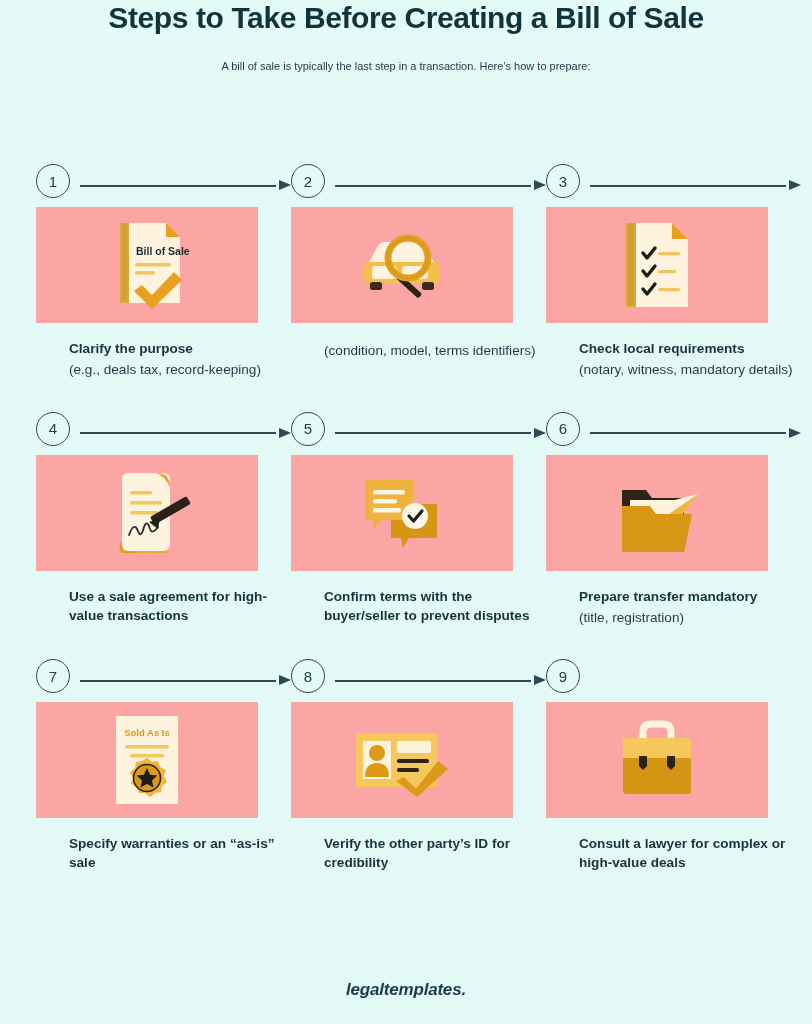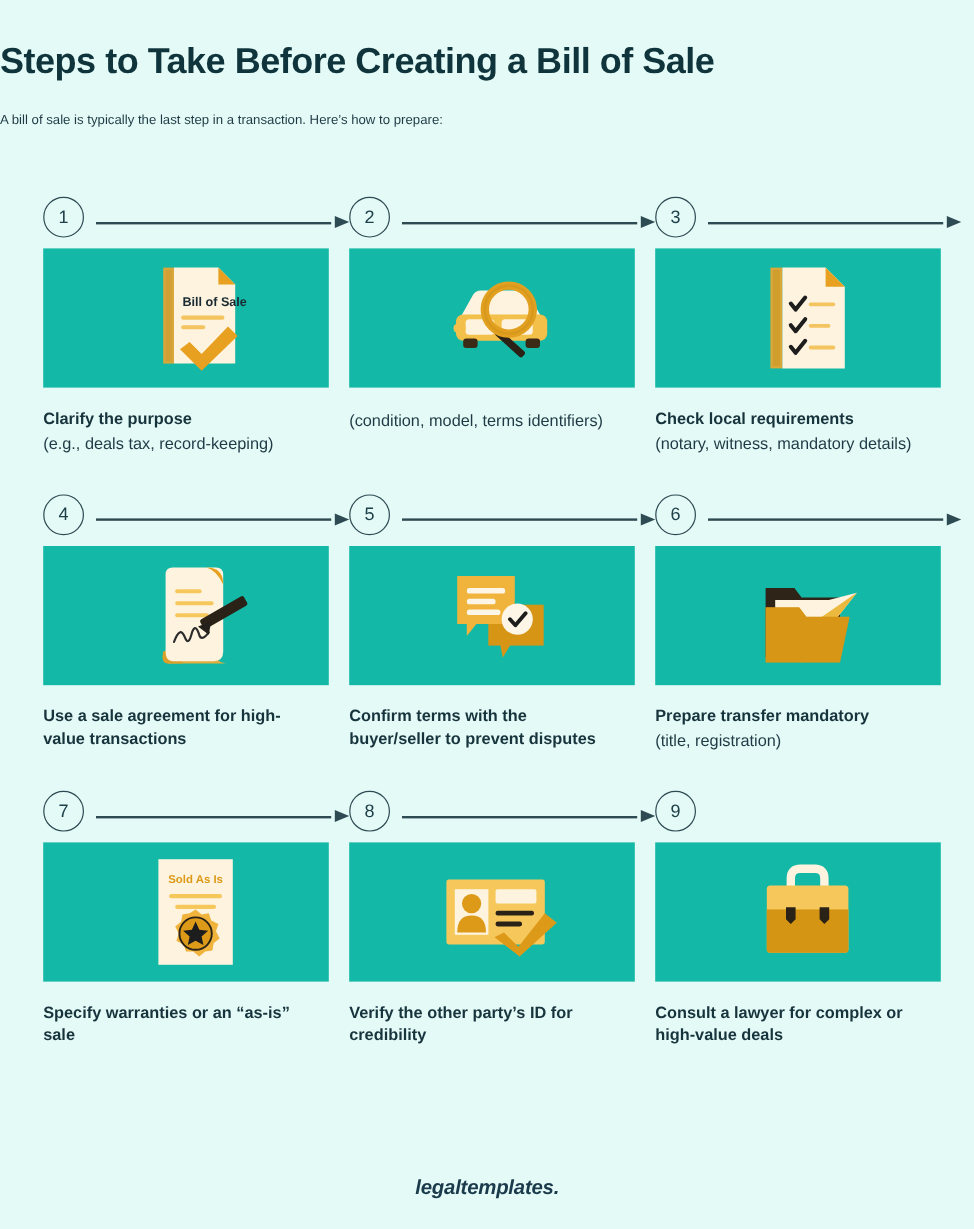--- a/index.html
+++ b/index.html
@@ -16,21 +16,21 @@
   }
   .page {
     position: relative;
     width: 812px;
     height: 1024px;
     box-sizing: border-box;
   }
 
   
   .header {
-    padding-top: 34px;
+    text-align: center;
   }
   .title {
     font-size: 30px;
     font-weight: bold;
     letter-spacing: -0.4px;
     color: #10343b;
     margin: 0;
     line-height: 1.2;
   }
   .subtitle {
@@ -101,33 +101,33 @@
     height: 0;
     border-top: 5.5px solid transparent;
     border-bottom: 5.5px solid transparent;
     border-left: 12px solid #2e4a52;
   }
 
   
   .panel {
     width: 222px;
     height: 116px;
-    background: #14b8a6;
+    background: #fca5a5;
     display: flex;
     align-items: center;
     justify-content: center;
     overflow: hidden;
-    padding-left: 16px;
   }
   .panel svg { display: block; }
 
   
   .caption {
     padding-top: 16px;
     width: 225px;
+    margin-left: 33px;
   }
   .cap-title {
     font-size: 13.6px;
     font-weight: bold;
     line-height: 1.42;
     color: #17333c;
     margin: 0;
   }
   .cap-desc {
     font-size: 13.6px;

